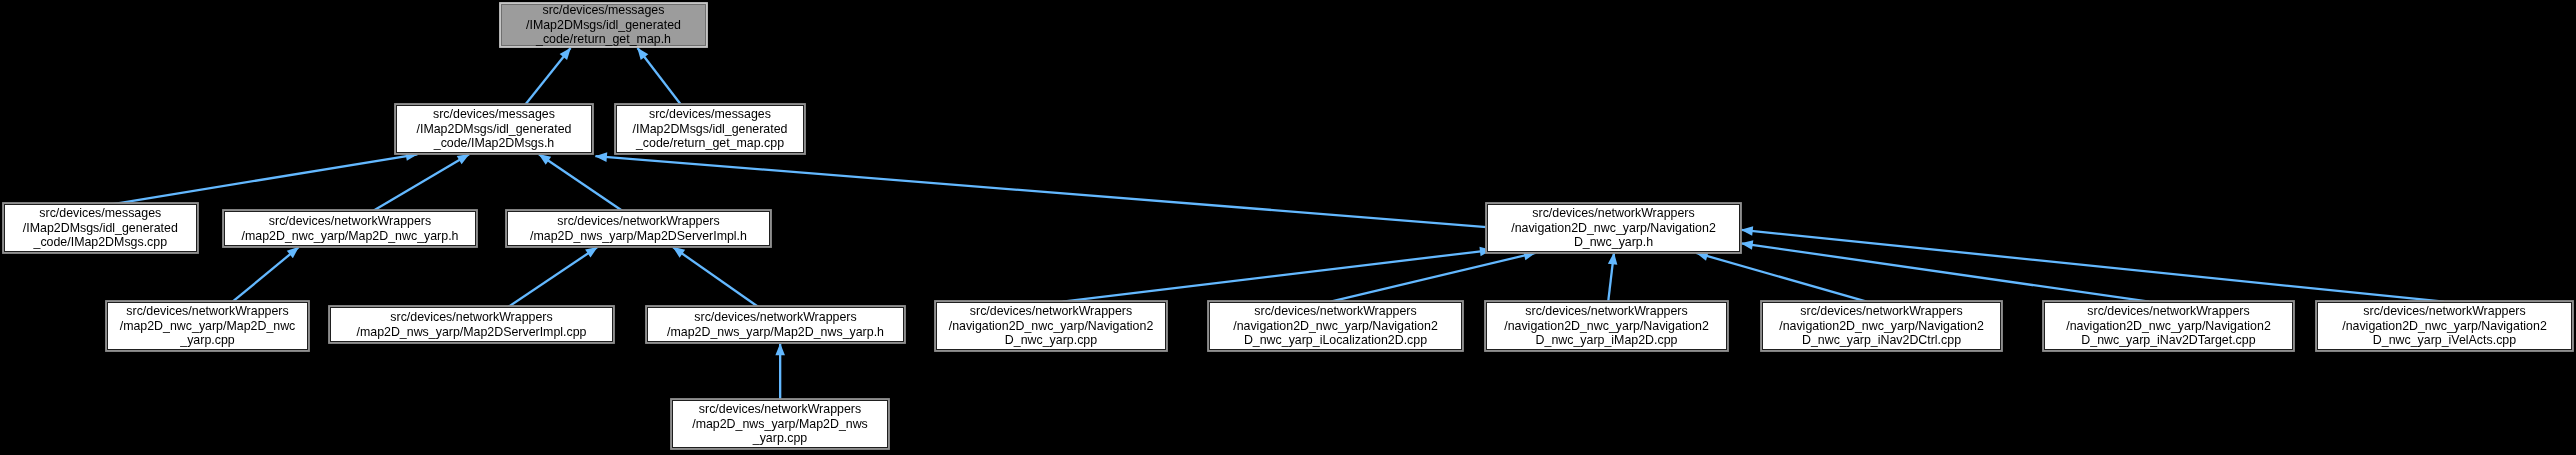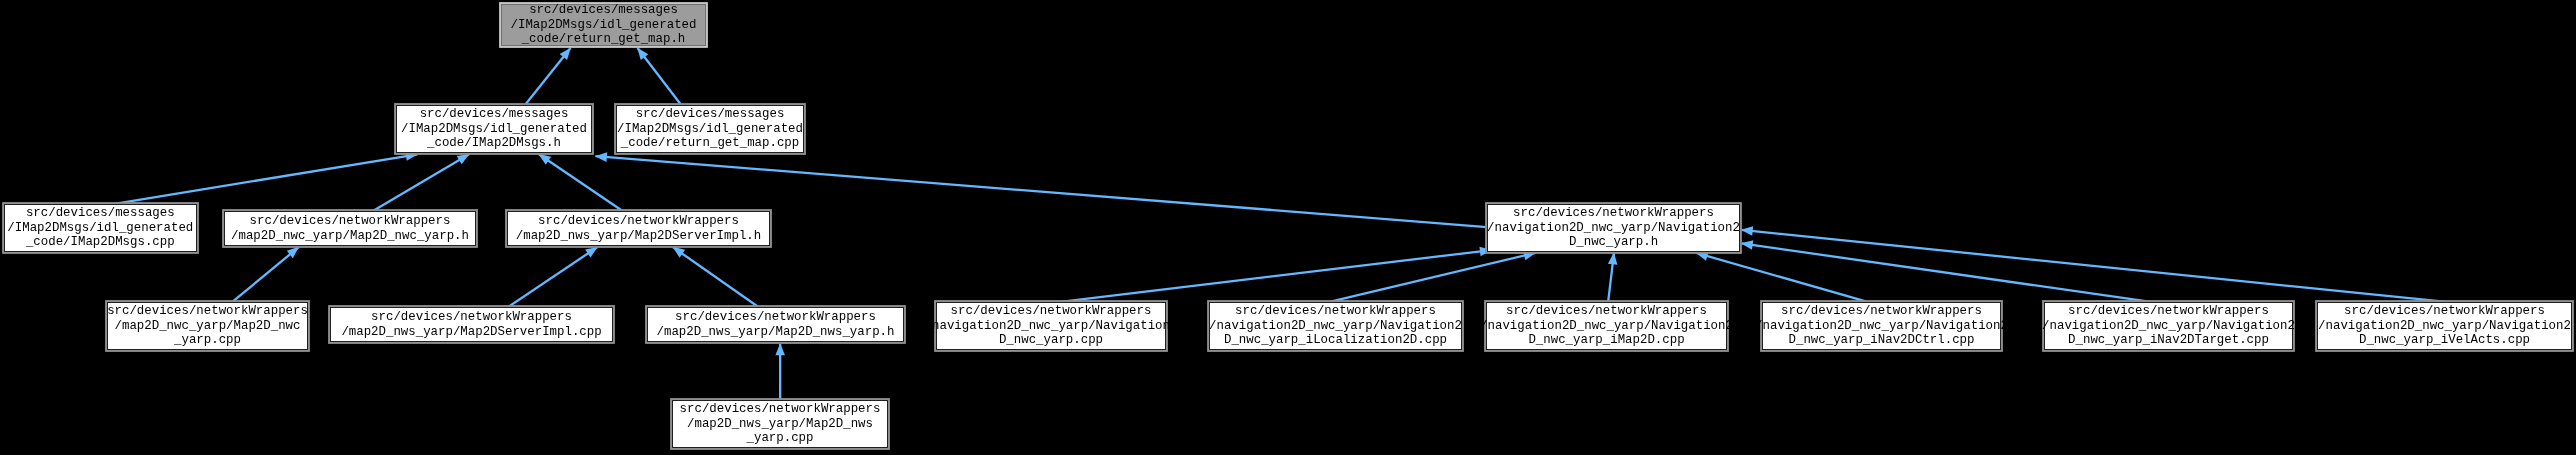--- a/index.html
+++ b/index.html
@@ -6,21 +6,21 @@
     margin: 0;
     padding: 0;
     background: #000000;
   }
   #stage {
     position: relative;
     width: 2576px;
     height: 456px;
     background: #000000;
     overflow: hidden;
-    font-family: Liberation Mono, monospace;
+    font-family: Liberation Sans, sans-serif;
   }
   #edge-layer {
     position: absolute;
     left: 0;
     top: 0;
     width: 2576px;
     height: 456px;
     pointer-events: none;
   }
   .node {

